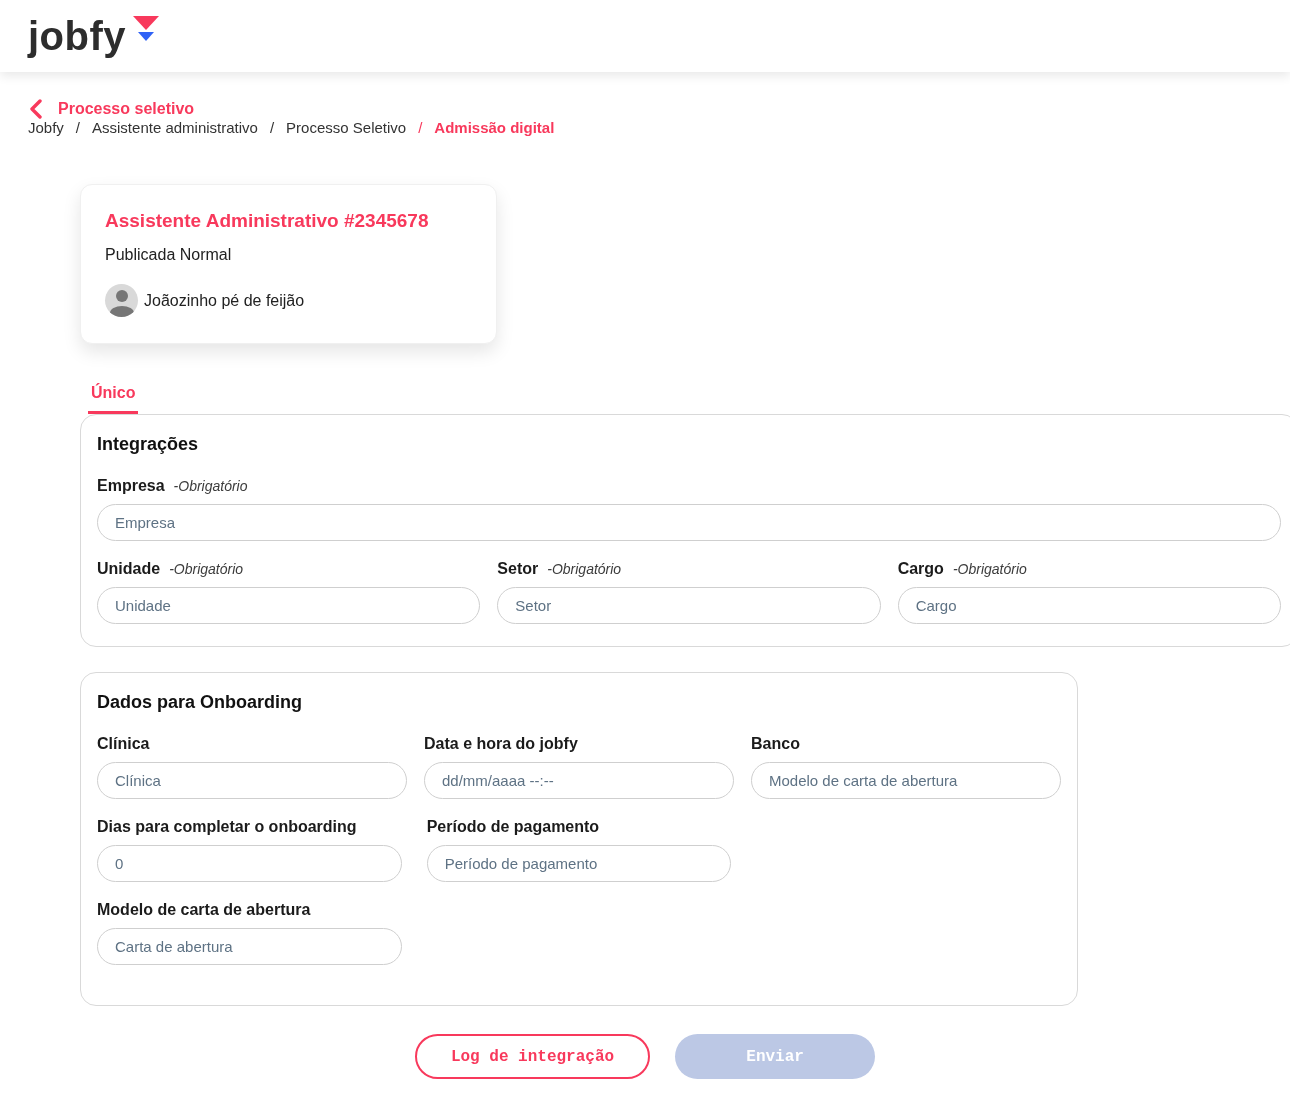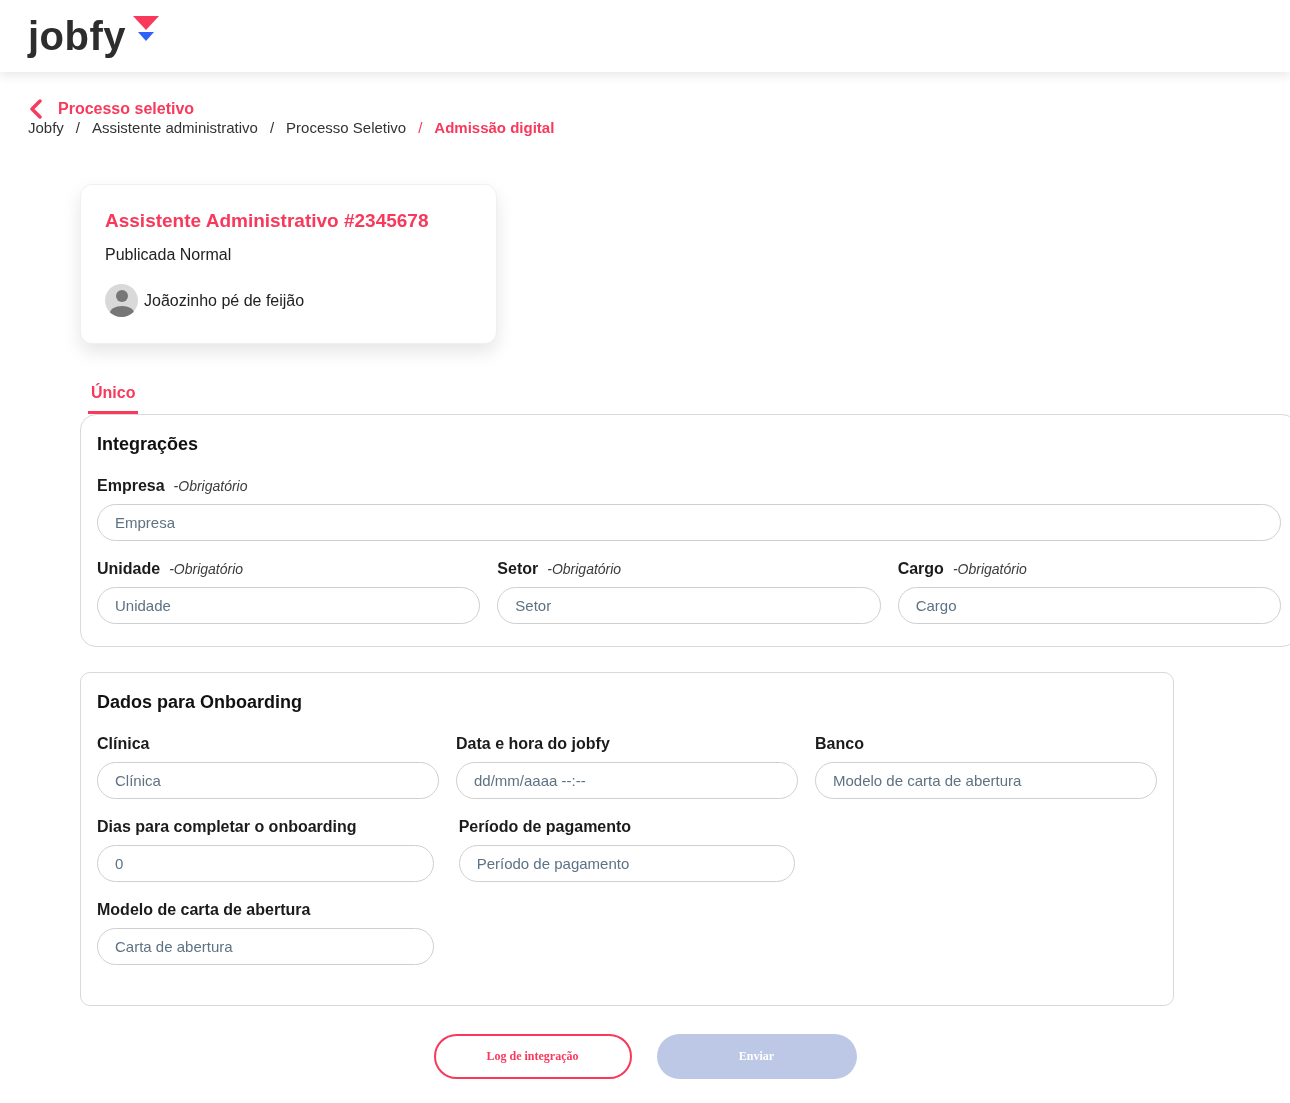--- a/index.html
+++ b/index.html
@@ -151,21 +151,21 @@
 
   
   .section-card {
     border: 1px solid #d9d9d9;
     border-radius: 16px;
     background: #fff;
     margin-left: 80px;
     padding: 19px 16px 22px 16px;
   }
   .card-integrations { width: 1218px; }
-  .card-onboarding   { width: 1094px; margin-top: 25px; padding-bottom: 30px; border-radius: 10px; }
+  .card-onboarding   { width: 998px; margin-top: 25px; padding-bottom: 30px; }
   .section-title {
     font-size: 18px;
     font-weight: bold;
     color: #111;
     margin-bottom: 22px;
   }
   .field { min-width: 0; }
   .field-label-row {
     display: flex;
     align-items: baseline;
@@ -210,23 +210,23 @@
   .actions {
     display: flex;
     justify-content: center;
     align-items: center;
     gap: 25px;
     margin: 28px 0 42px 0;
   }
   .btn {
     height: 45px;
     border-radius: 23px;
-    font-size: 12px;
-    font-weight: bold;
-    font-family: Liberation Serif, serif;
+    font-size: 16px;
+    font-weight: bold;
+    font-family: Liberation Mono, monospace;
     cursor: pointer;
   }
   .btn-outline {
     background: #fff;
     border: 2px solid #F8395C;
     color: #F8395C;
     padding: 0 34px;
     min-width: 198px;
   }
   .btn-disabled {

